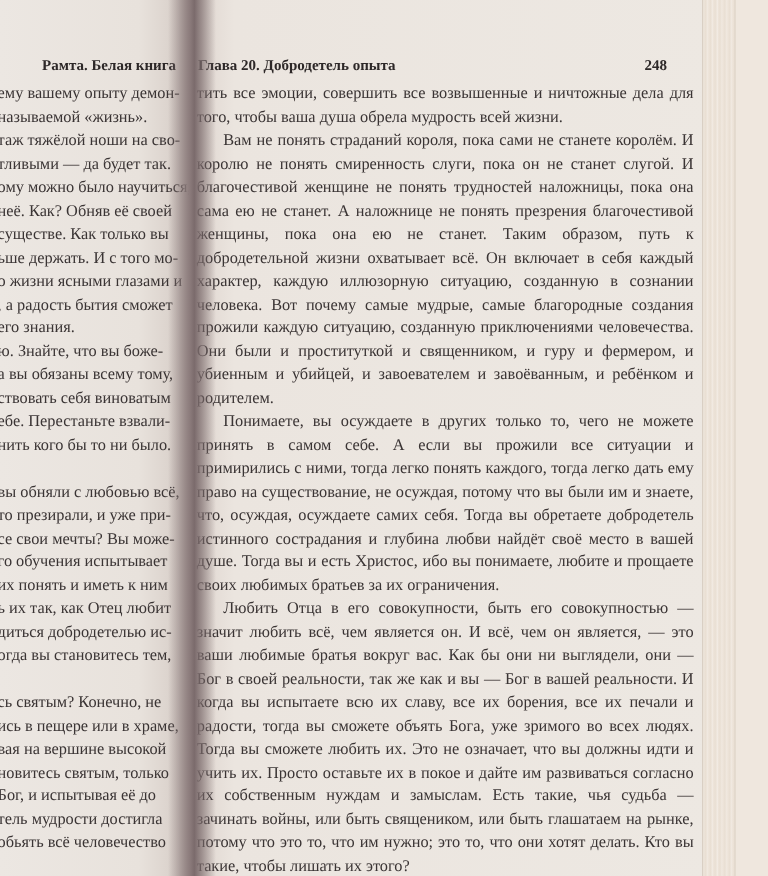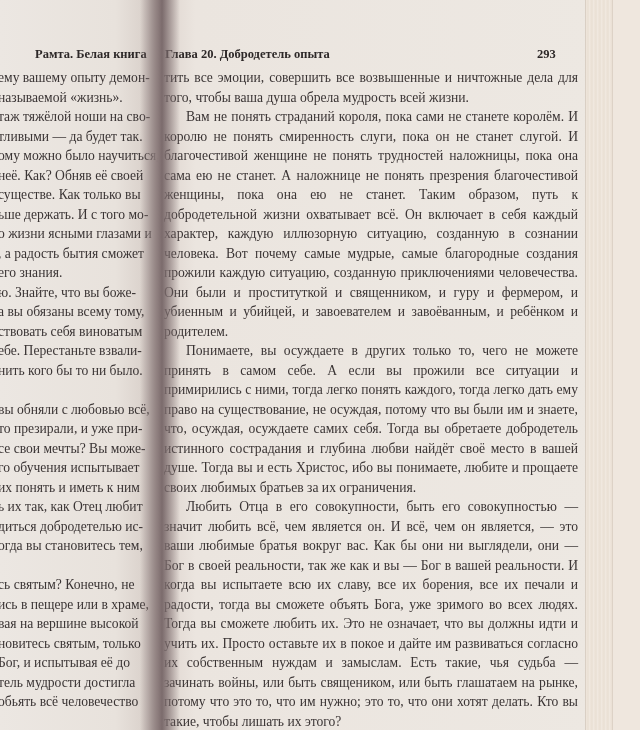--- a/index.html
+++ b/index.html
@@ -96,21 +96,21 @@
       <div>тель мудрости достигла</div>
       <div>обьять всё человечество</div>
       <div></div>
     </div>
 </div>
 
 <div class="right-page"></div>
 <div class="gutter"></div>
 
 <div class="running-head right-head">Глава 20. Добродетель опыта</div>
-<div class="running-head page-number">293</div>
+<div class="running-head page-number">248</div>
 
 <div class="right-text" id="right-paras">
     <p>тить все эмоции, совершить все возвышенные и ничтожные дела для того, чтобы ваша душа обрела мудрость всей жизни.</p>
     <p class="indent">Вам не понять страданий короля, пока сами не станете королём. И королю не понять смиренность слуги, пока он не станет слугой. И благочестивой женщине не понять трудностей наложницы, пока она сама ею не станет. А наложнице не понять презрения благочестивой женщины, пока она ею не станет. Таким образом, путь к добродетельной жизни охватывает всё. Он включает в себя каждый характер, каждую иллюзорную ситуацию, созданную в сознании человека. Вот почему самые мудрые, самые благородные создания прожили каждую ситуацию, созданную приключениями человечества. Они были и проституткой и священником, и гуру и фермером, и убиенным и убийцей, и завоевателем и завоёванным, и ребёнком и родителем.</p>
     <p class="indent">Понимаете, вы осуждаете в других только то, чего не можете принять в самом себе. А если вы прожили все ситуации и примирились с ними, тогда легко понять каждого, тогда легко дать ему право на существование, не осуждая, потому что вы были им и знаете, что, осуждая, осуждаете самих себя. Тогда вы обретаете добродетель истинного сострадания и глубина любви найдёт своё место в вашей душе. Тогда вы и есть Христос, ибо вы понимаете, любите и прощаете своих любимых братьев за их ограничения.</p>
     <p class="indent">Любить Отца в его совокупности, быть его совокупностью — значит любить всё, чем является он. И всё, чем он является, — это ваши любимые братья вокруг вас. Как бы они ни выглядели, они — Бог в своей реальности, так же как и вы — Бог в вашей реальности. И когда вы испытаете всю их славу, все их борения, все их печали и радости, тогда вы сможете объять Бога, уже зримого во всех людях. Тогда вы сможете любить их. Это не означает, что вы должны идти и учить их. Просто оставьте их в покое и дайте им развиваться согласно их собственным нуждам и замыслам. Есть такие, чья судьба — зачинать войны, или быть священиком, или быть глашатаем на рынке, потому что это то, что им нужно; это то, что они хотят делать. Кто вы такие, чтобы лишать их этого?</p>
   </div>
 
 <div class="page-edges">
   <div class="inner"></div>

